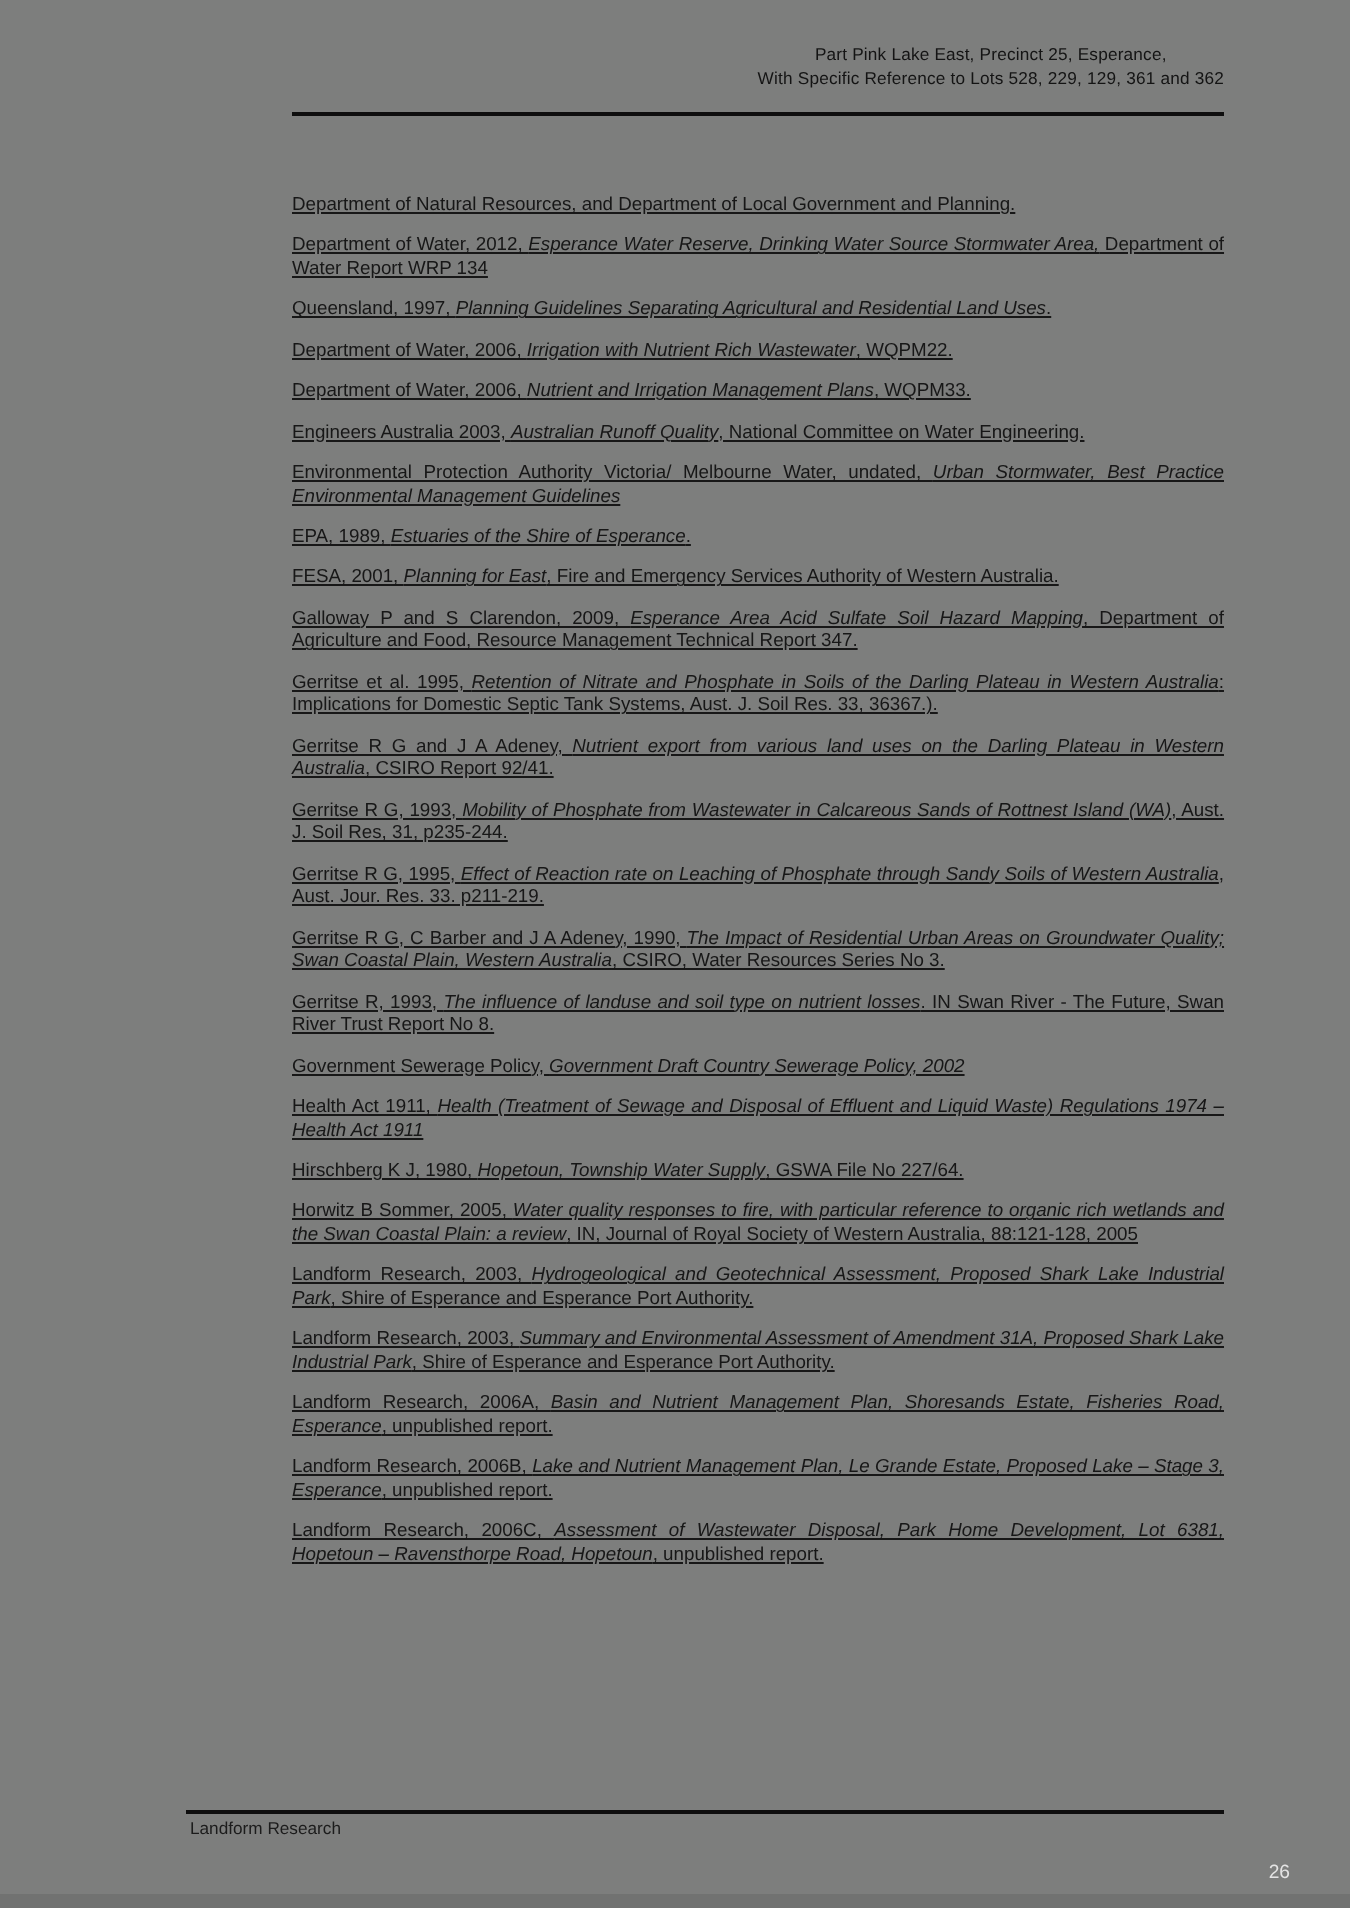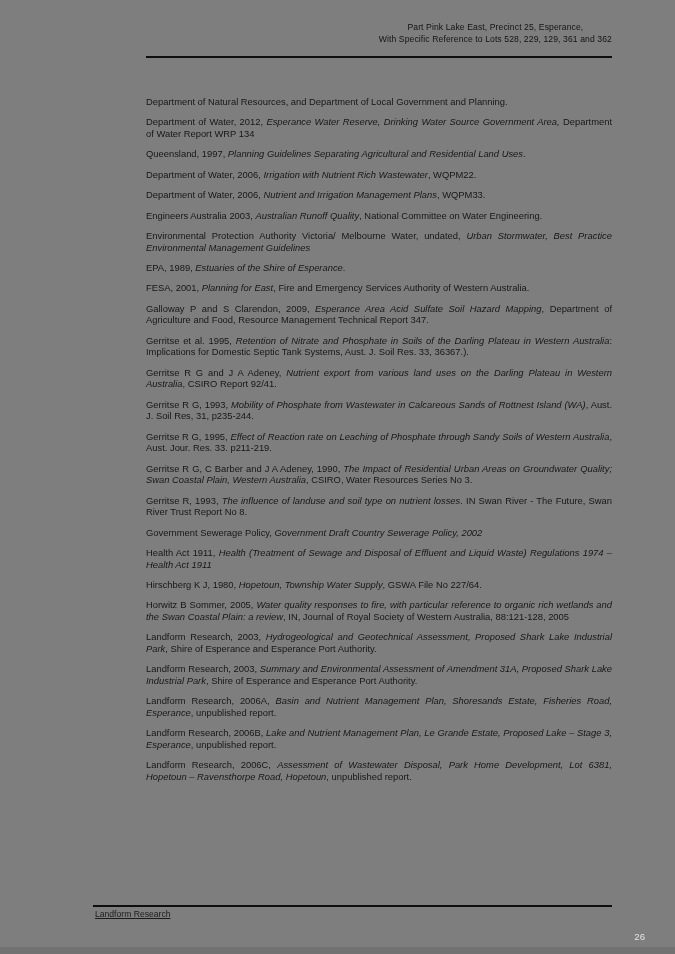--- a/index.html
+++ b/index.html
@@ -15,27 +15,27 @@
     position:absolute;top:21px;right:63px;
     text-align:center;font-size:8.6px;line-height:12px;
     color:#141414;letter-spacing:.1px;
   }
   .rule{position:absolute;height:2px;background:#0e0e0e}
   .header-rule{top:56px;left:146px;width:466px}
   .footer-rule{top:905px;left:93px;width:519px}
   .content{
     position:absolute;top:96px;left:146px;width:466px;
     font-size:9.4px;line-height:11.6px;
-    text-align:justify;color:#171717;
+    text-align:justify;color:#171717;text-decoration:underline;
   }
   .content p{margin:0 0 8.8px 0}
   .content i{font-style:italic}
   .footer-left{
     position:absolute;top:909px;left:95px;
-    font-size:8.6px;color:#1c1c1c;text-decoration:underline;
+    font-size:8.6px;color:#1c1c1c;
   }
   .page-num{
     position:absolute;top:906px;right:30px;
     font-size:9.6px;color:#e4e4e4;margin-top:25px;
   }
   .bottom-edge{
     position:absolute;bottom:0;left:0;width:675px;height:7px;
     background:#717271;
   }
 </style>
@@ -44,21 +44,21 @@
 
 <div class="page-header">
   <div>Part Pink Lake East, Precinct 25, Esperance,</div>
   <div>With Specific Reference to Lots 528, 229, 129, 361 and 362</div>
 </div>
 
 <div class="rule header-rule"></div>
 
 <div class="content">
     <p><span>Department of Natural Resources, and Department of Local Government and Planning.</span></p>
-    <p><span>Department of Water, 2012, </span><i>Esperance Water Reserve, Drinking Water Source Government Area,</i><span> Department of Water Report WRP 134</span></p>
+    <p><span>Department of Water, 2012, </span><i>Esperance Water Reserve, Drinking Water Source Stormwater Area,</i><span> Department of Water Report WRP 134</span></p>
     <p><span>Queensland, 1997, </span><i>Planning Guidelines Separating Agricultural and Residential Land Uses</i><span>.</span></p>
     <p><span>Department of Water, 2006, </span><i>Irrigation with Nutrient Rich Wastewater</i><span>, WQPM22.</span></p>
     <p><span>Department of Water, 2006, </span><i>Nutrient and Irrigation Management Plans</i><span>, WQPM33.</span></p>
     <p><span>Engineers Australia 2003, </span><i>Australian Runoff Quality</i><span>, National Committee on Water Engineering.</span></p>
     <p><span>Environmental Protection Authority Victoria/ Melbourne Water, undated, </span><i>Urban Stormwater, Best Practice Environmental Management Guidelines</i></p>
     <p><span>EPA, 1989, </span><i>Estuaries of the Shire of Esperance</i><span>.</span></p>
     <p><span>FESA, 2001, </span><i>Planning for East</i><span>, Fire and Emergency Services Authority of Western Australia.</span></p>
     <p><span>Galloway P and S Clarendon, 2009, </span><i>Esperance Area Acid Sulfate Soil Hazard Mapping</i><span>, Department of Agriculture and Food, Resource Management Technical Report 347.</span></p>
     <p><span>Gerritse et al. 1995, </span><i>Retention of Nitrate and Phosphate in Soils of the Darling Plateau in Western Australia</i><span>: Implications for Domestic Septic Tank Systems, Aust. J. Soil Res. 33, 36367.).</span></p>
     <p><span>Gerritse R G and J A Adeney, </span><i>Nutrient export from various land uses on the Darling Plateau in Western Australia</i><span>, CSIRO Report 92/41.</span></p>

